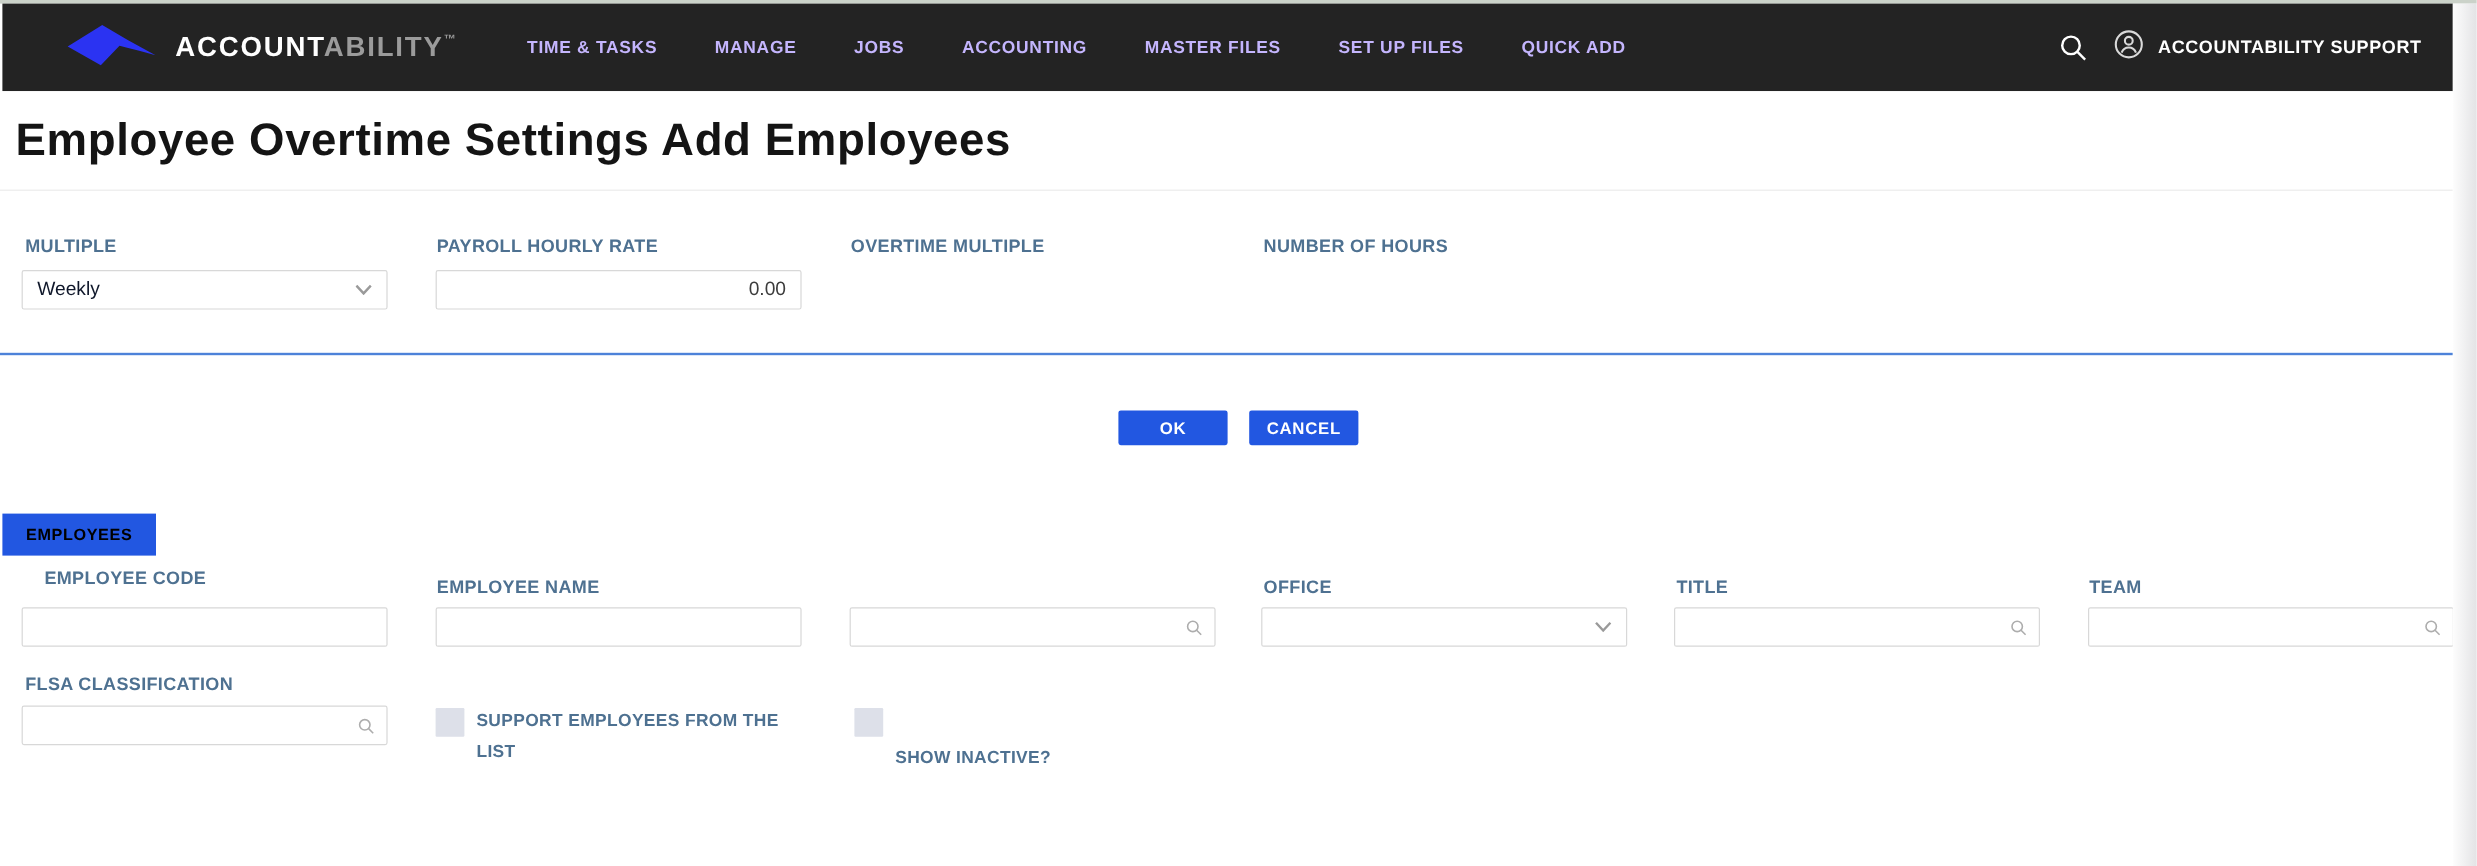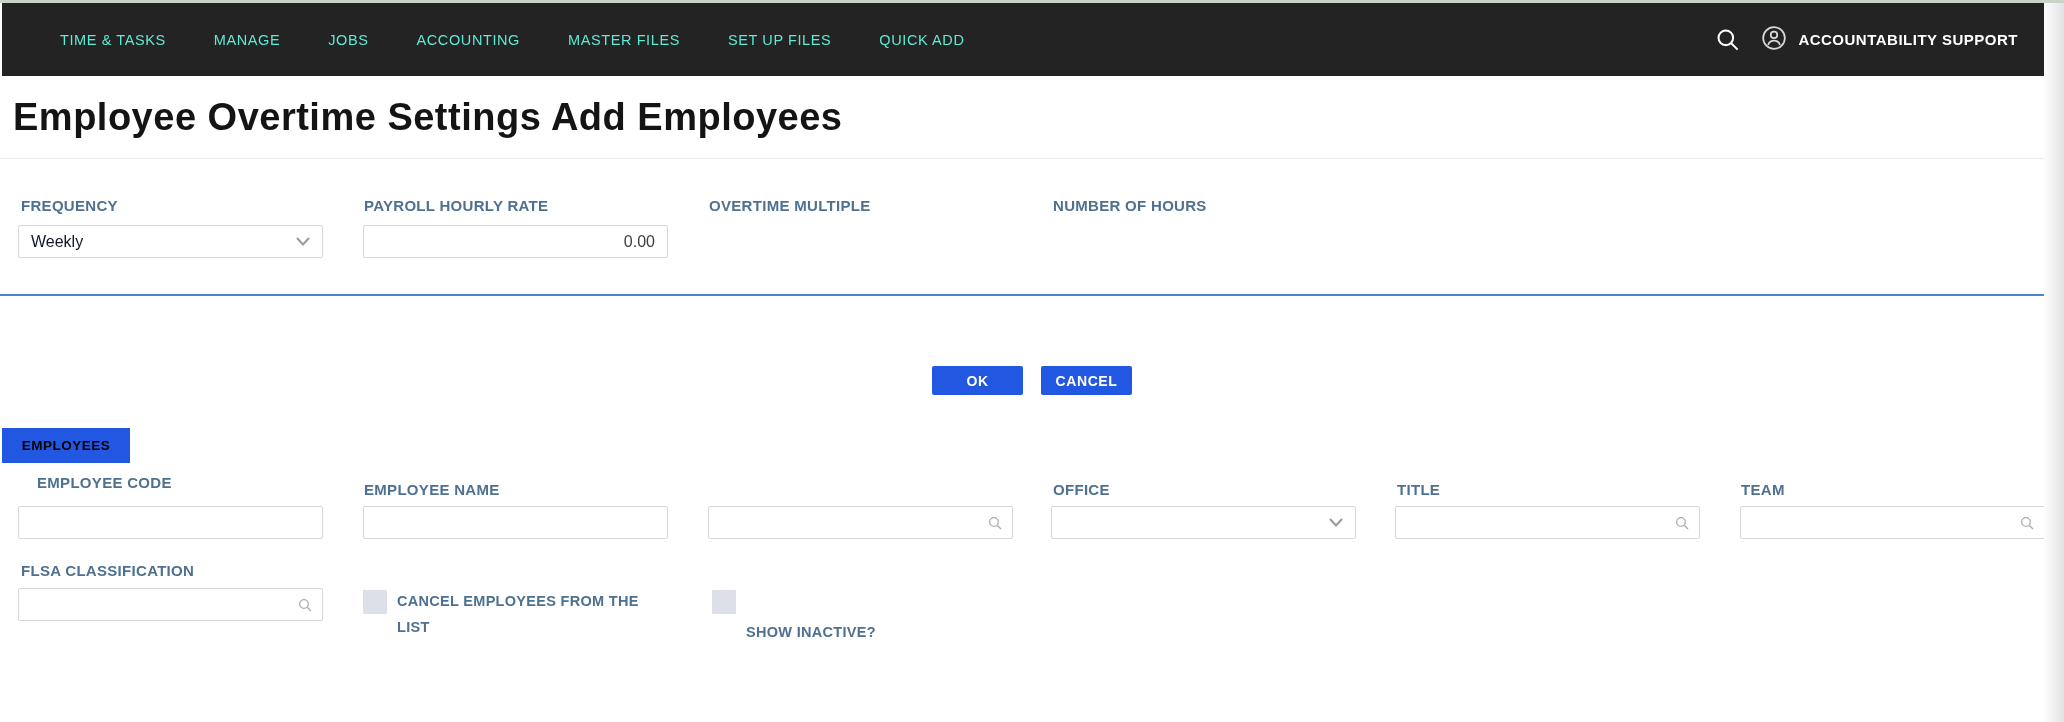--- a/index.html
+++ b/index.html
@@ -15,21 +15,21 @@
   
   .navbar { position:absolute; left:2px; top:3px; width:2042px; height:73px;
             background:#232323; display:flex; align-items:center; }
   .brand { display:flex; align-items:center; margin-left:52px; cursor:pointer; }
   .brand svg { display:block; }
   .wordmark { margin-left:14px; font-size:23px; font-weight:bold; letter-spacing:1.5px; white-space:nowrap; }
   .wordmark .w1 { color:#ffffff; }
   .wordmark .w2 { color:#9b9b9b; }
   .wordmark .tm { color:#9b9b9b; font-size:10px; vertical-align:top; position:relative; top:2px; }
   .nav-items { display:flex; align-items:center; margin-left:34px; }
-  .nav-item { color:#5eead4; font-size:14.5px; font-weight:normal; letter-spacing:0.6px;
+  .nav-item { color:#c4b5fd; font-size:14.5px; font-weight:bold; letter-spacing:0.6px;
               padding:10px 24px; white-space:nowrap; cursor:pointer; }
   .nav-right { margin-left:auto; display:flex; align-items:center; margin-right:26px; }
   .nav-search { width:44px; height:44px; display:flex; align-items:center; justify-content:center; cursor:pointer; }
   .nav-user { display:flex; align-items:center; margin-left:12px; cursor:pointer; }
   .nav-user-label { color:#ffffff; font-size:15px; font-weight:bold; letter-spacing:0.5px; margin-left:11px; white-space:nowrap; }
 
   
   .title-bar { position:absolute; left:0; top:76px; width:2044px; height:83px; background:#fff;
                border-bottom:1px solid #ececec; }
   .page-title { position:absolute; left:13px; top:20px; font-size:38px; font-weight:600;
@@ -44,21 +44,21 @@
   .fbox input.num { text-align:right; }
   .fbox .selected-text { padding:0 12px; font-size:16px; color:#0f172a; flex:1; }
   .fbox .chev { margin-right:12px; display:flex; }
   .fbox .mag { position:absolute; right:9px; top:8px; display:flex; }
   .selectbox { cursor:pointer; }
 
   
   .blue-divider { position:absolute; left:0; top:294px; width:2044px; height:2px; background:#4d82d9; }
   .btn { position:absolute; top:342px; width:91px; height:29px; background:#2257e1; color:#fff;
          border:none; border-radius:2px; font-size:14px; font-weight:bold; letter-spacing:0.6px;
-         font-family:"Liberation Sans", sans-serif; cursor:pointer;margin-top:24px; }
+         font-family:"Liberation Sans", sans-serif; cursor:pointer; }
   .btn-ok { left:932px; }
   .btn-cancel { left:1041px; }
 
   
   .emp-tab { position:absolute; left:2px; top:428px; height:35px; min-width:128px; background:#2257e1;
              color:#000000; font-size:13.5px; font-weight:bold; letter-spacing:0.5px;
              display:flex; align-items:center; justify-content:center; padding:0 16px; cursor:pointer; }
 
   
   .cbx { position:absolute; width:24px; height:24px; background:#dde0e9; border-radius:1px; cursor:pointer; }
@@ -66,20 +66,28 @@
                letter-spacing:0.3px; line-height:26px; }
 </style>
 </head>
 <body>
 
 <div class="stage">
 
   <div class="top-strip"></div>
 
   <div class="navbar">
+    <div class="brand">
+      <span>
+        <svg width="78" height="48" viewBox="0 0 130 80">
+          <path d="M4 38 L52 8 Q88 30 126 50 Q96 42 76 37 L50 64 Z" fill="#2b33f2"></path>
+        </svg>
+      </span>
+      <span class="wordmark"><span class="w1">ACCOUNT</span><span class="w2">ABILITY</span><span class="tm">™</span></span>
+    </div>
 
     <div class="nav-items">
       <div class="nav-item">TIME &amp; TASKS</div>
       <div class="nav-item">MANAGE</div>
       <div class="nav-item">JOBS</div>
       <div class="nav-item">ACCOUNTING</div>
       <div class="nav-item">MASTER FILES</div>
       <div class="nav-item">SET UP FILES</div>
       <div class="nav-item">QUICK ADD</div>
     </div>
@@ -101,21 +109,21 @@
         </span>
         <span class="nav-user-label">ACCOUNTABILITY SUPPORT</span>
       </div>
     </div>
   </div>
 
   <div class="title-bar">
     <div class="page-title">Employee Overtime Settings Add Employees</div>
   </div>
 
-  <div class="flabel" style="left:21px; top:197px;">FREQUENCY</div>
+  <div class="flabel" style="left:21px; top:197px;">MULTIPLE</div>
   <div class="fbox selectbox" style="left:18px; top:225px;">
     <span class="selected-text">Weekly</span>
     <span class="chev">
       <svg width="14" height="9" viewBox="0 0 14 9" fill="none" stroke="#9a9a9a" stroke-width="2">
           <path d="M1 1 L7 7.5 L13 1"></path>
         </svg>
     </span>
   </div>
 
   <div class="flabel" style="left:364px; top:197px;">PAYROLL HOURLY RATE</div>
@@ -192,19 +200,19 @@
     <input type="text" value="" style="">
     <span class="mag">
       <svg width="16" height="16" viewBox="0 0 24 24" fill="none" stroke="#adadad" stroke-width="2">
           <circle cx="10.5" cy="10.5" r="6.5"></circle>
           <line x1="15.3" y1="15.3" x2="21" y2="21"></line>
         </svg>
     </span>
   </div>
 
   <div class="cbx" style="left:363px; top:590px;"></div>
-  <div class="cbx-label" style="left:397px; top:588px; width:252px;">CANCEL EMPLOYEES FROM THE LIST</div>
+  <div class="cbx-label" style="left:397px; top:588px; width:252px;">SUPPORT EMPLOYEES FROM THE LIST</div>
 
   <div class="cbx" style="left:712px; top:590px;"></div>
   <div class="cbx-label" style="left:746px; top:588px;margin-top:31px;">SHOW INACTIVE?</div>
 
   <div class="right-strip"></div>
 </div>
 
 </body></html>

